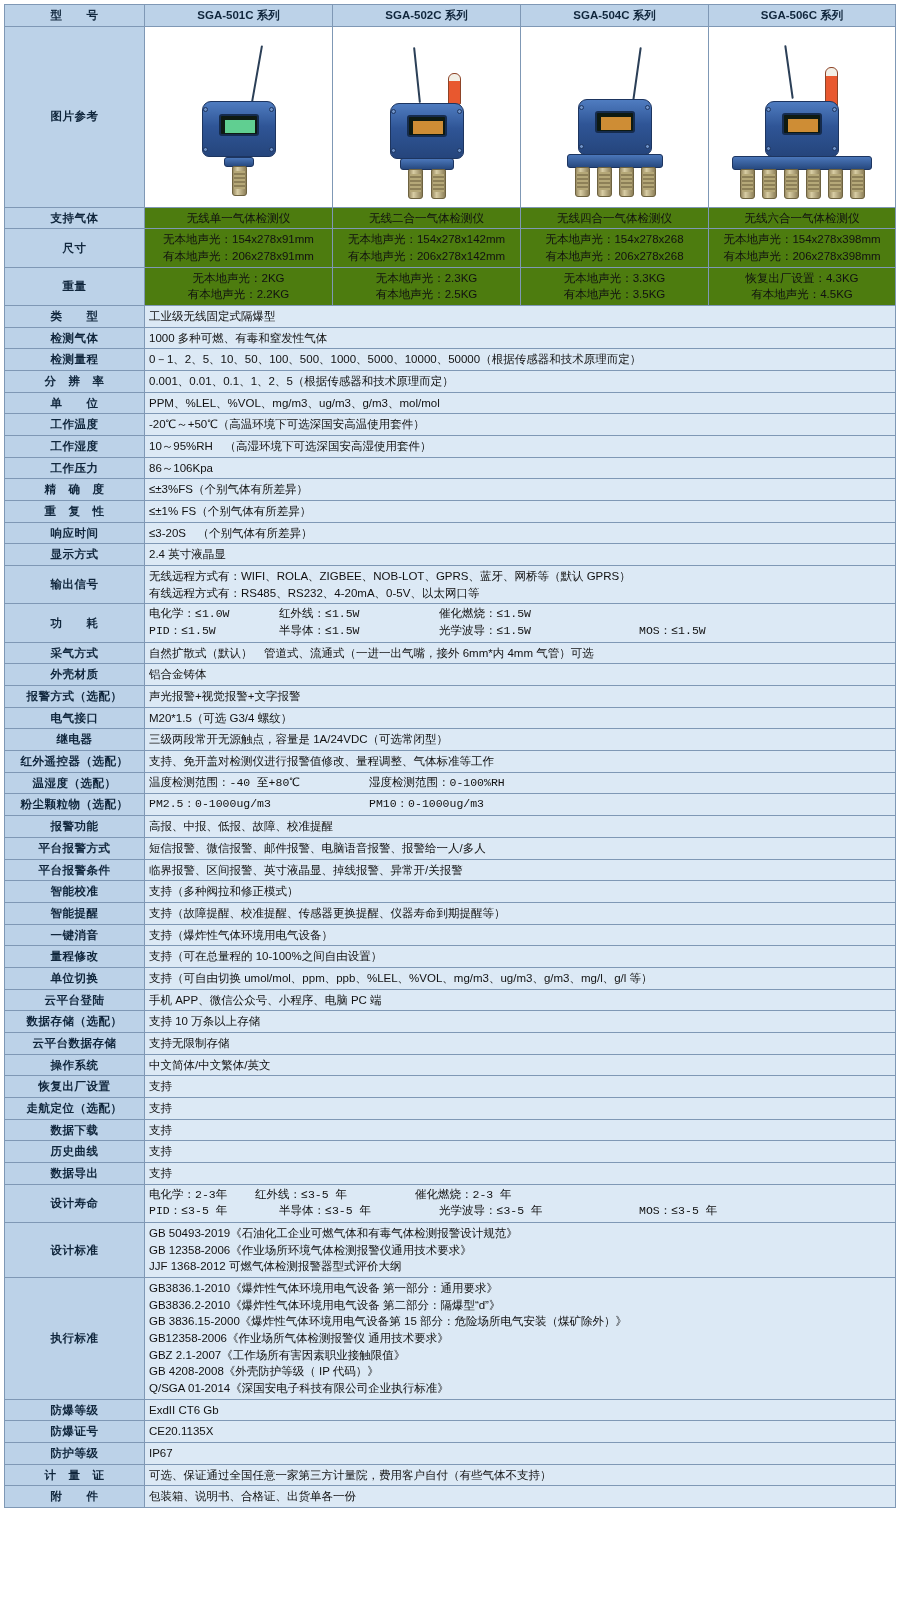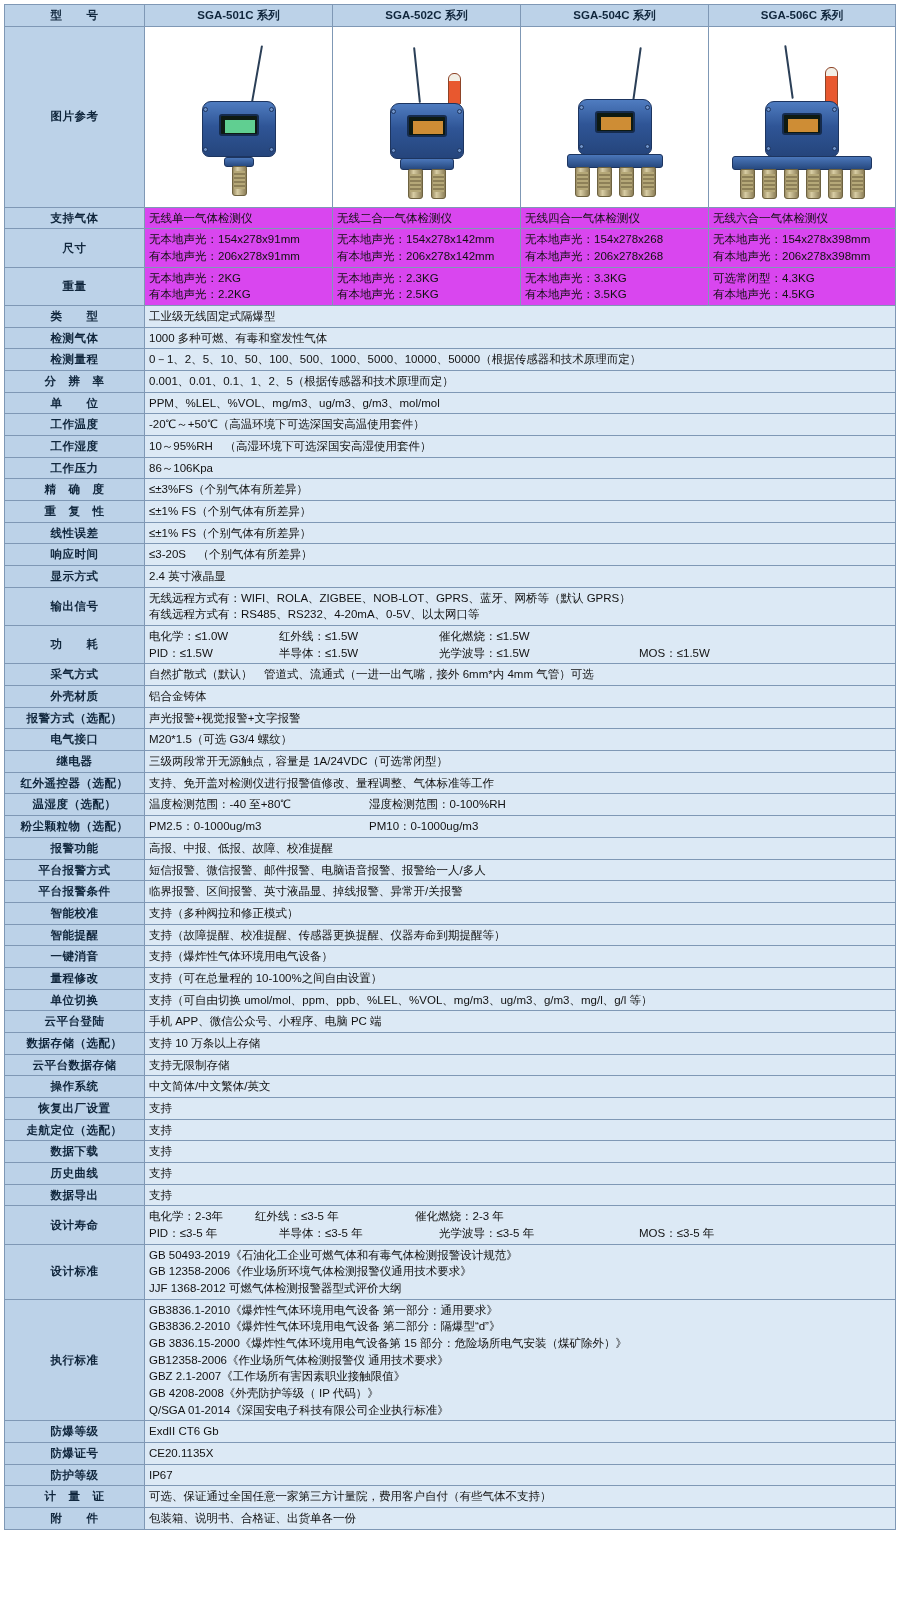--- a/index.html
+++ b/index.html
@@ -42,25 +42,25 @@
     text-align: center;
     font-weight: bold;
     color: #10263c;
   }
   td.val {
     background: #dce9f5;
     text-align: left;
     padding-left: 6px;
   }
   td.valc {
-    background: #d946ef;
-    text-align: left;
+    background: #4d7c0f;
+    text-align: center;
   }
   .two-line > div { white-space: nowrap; }
-  .sp-row { display: flex; }
+  .sp-row { display: flex; font-family: Liberation Mono, monospace; }
   .sp-row > span { display: inline-block; }
 
   
   td.imgcell {
     background: #ffffff;
     height: 178px;
     padding: 0;
     text-align: center;
     vertical-align: bottom;
   }
@@ -280,21 +280,21 @@
         </td>
         <td class="valc two-line">
           <div>无本地声光：2.3KG</div>
           <div>有本地声光：2.5KG</div>
         </td>
         <td class="valc two-line">
           <div>无本地声光：3.3KG</div>
           <div>有本地声光：3.5KG</div>
         </td>
         <td class="valc two-line">
-          <div>可选常闭型：4.3KG</div>
+          <div>恢复出厂设置：4.3KG</div>
           <div>有本地声光：4.5KG</div>
         </td>
       </tr>
 
       <tr>
         <td class="lbl">类　　型</td>
         <td class="val" colspan="4">工业级无线固定式隔爆型</td>
       </tr>
       <tr>
         <td class="lbl">检测气体</td>
@@ -323,24 +323,20 @@
       <tr>
         <td class="lbl">工作压力</td>
         <td class="val" colspan="4">86～106Kpa</td>
       </tr>
       <tr>
         <td class="lbl">精　确　度</td>
         <td class="val" colspan="4">≤±3%FS（个别气体有所差异）</td>
       </tr>
       <tr>
         <td class="lbl">重　复　性</td>
-        <td class="val" colspan="4">≤±1% FS（个别气体有所差异）</td>
-      </tr>
-      <tr>
-        <td class="lbl">线性误差</td>
         <td class="val" colspan="4">≤±1% FS（个别气体有所差异）</td>
       </tr>
       <tr>
         <td class="lbl">响应时间</td>
         <td class="val" colspan="4">≤3-20S　（个别气体有所差异）</td>
       </tr>
       <tr>
         <td class="lbl">显示方式</td>
         <td class="val" colspan="4">2.4 英寸液晶显</td>
       </tr>

